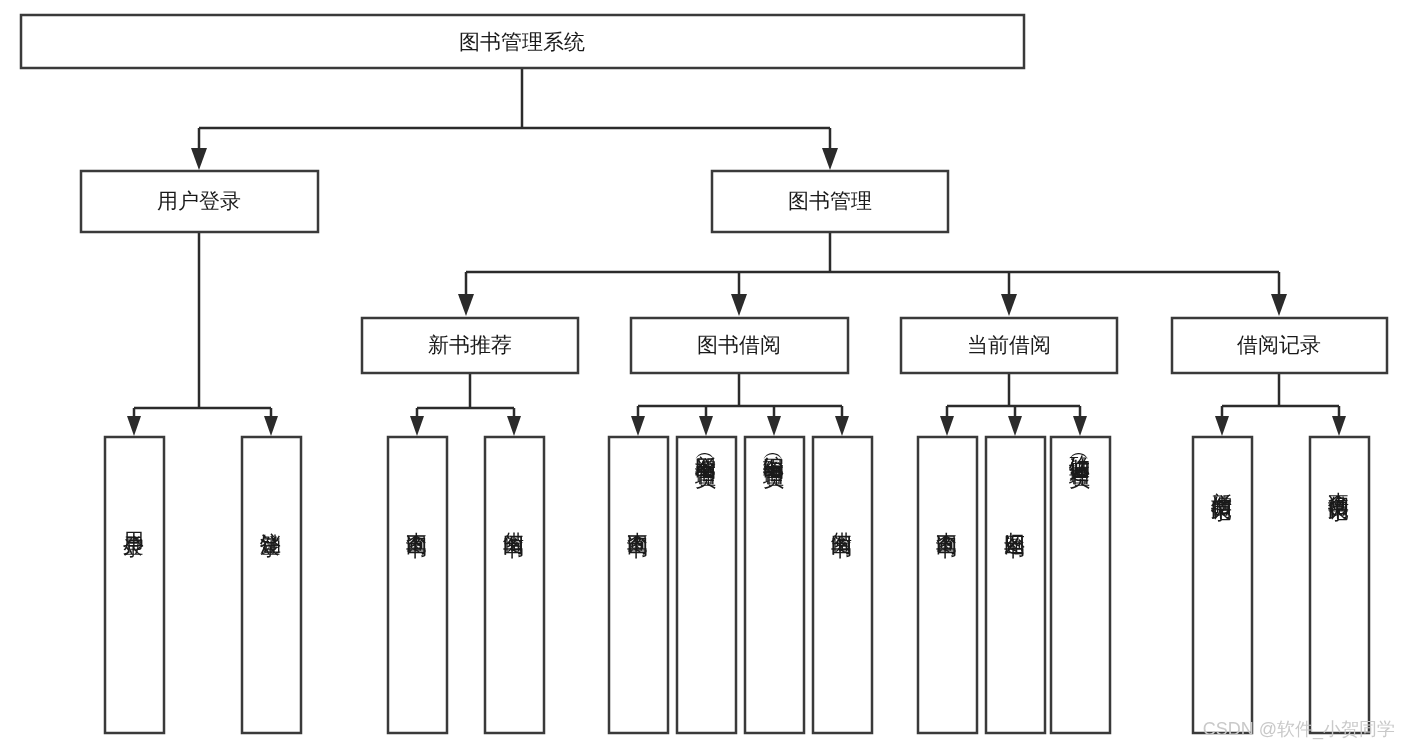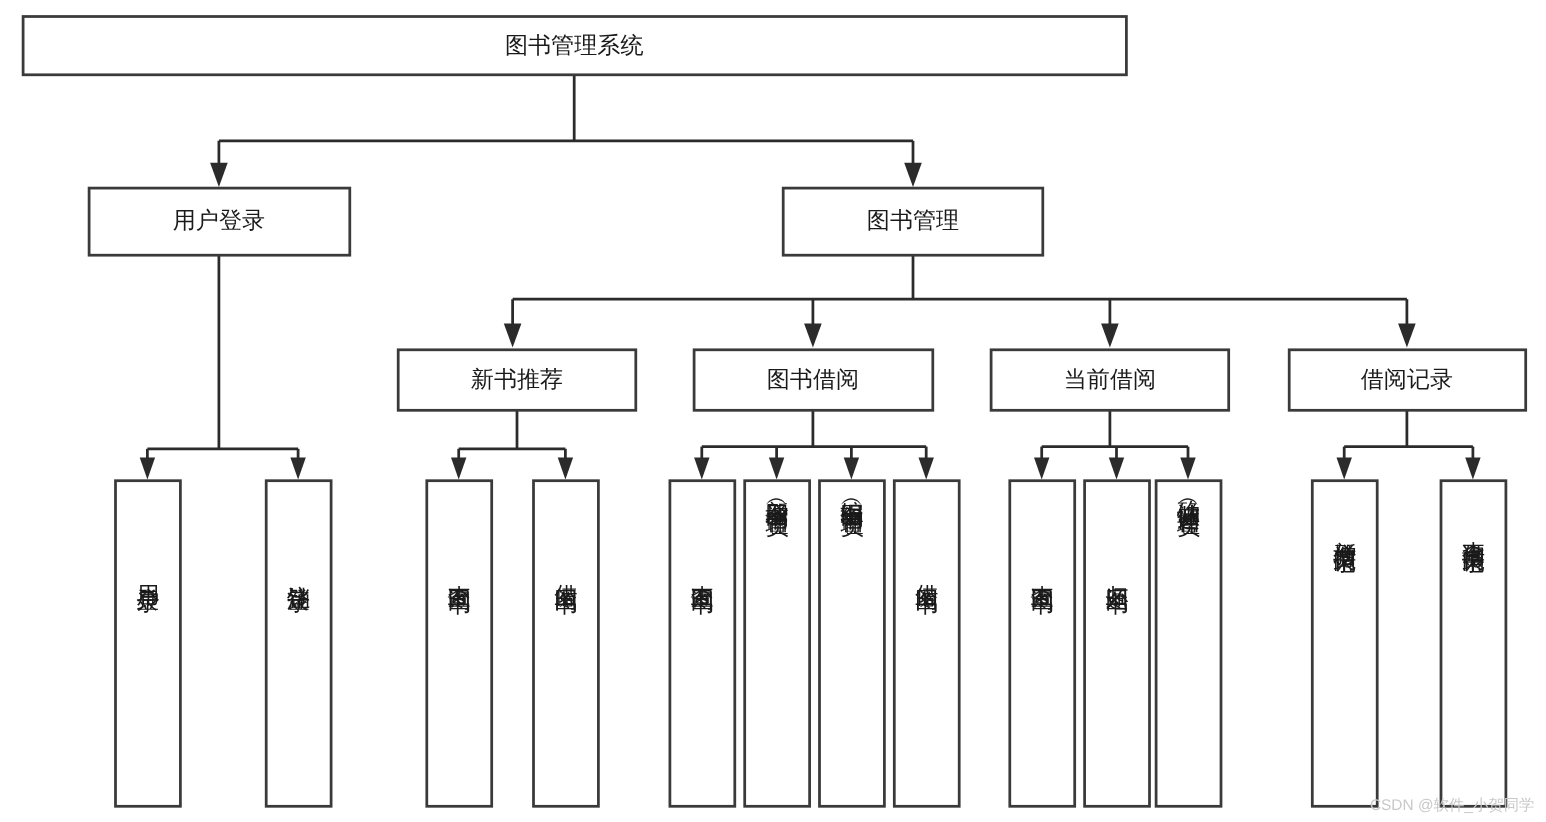--- a/index.html
+++ b/index.html
@@ -53,21 +53,21 @@
     text-anchor: middle;
     writing-mode: vertical-rl;
     glyph-orientation-vertical: 0;
     letter-spacing: 2px;
   }
   .watermark {
     position: absolute;
     right: 10px;
     bottom: 6px;
     font-family: "Liberation Sans", "DejaVu Sans", sans-serif;
-    font-size: 14px;
+    font-size: 18px;
     color: #c9c9c9;
     white-space: nowrap;
     pointer-events: none;
     user-select: none;
   }
 </style>
 </head>
 <body>
 
 <div id="canvas">

